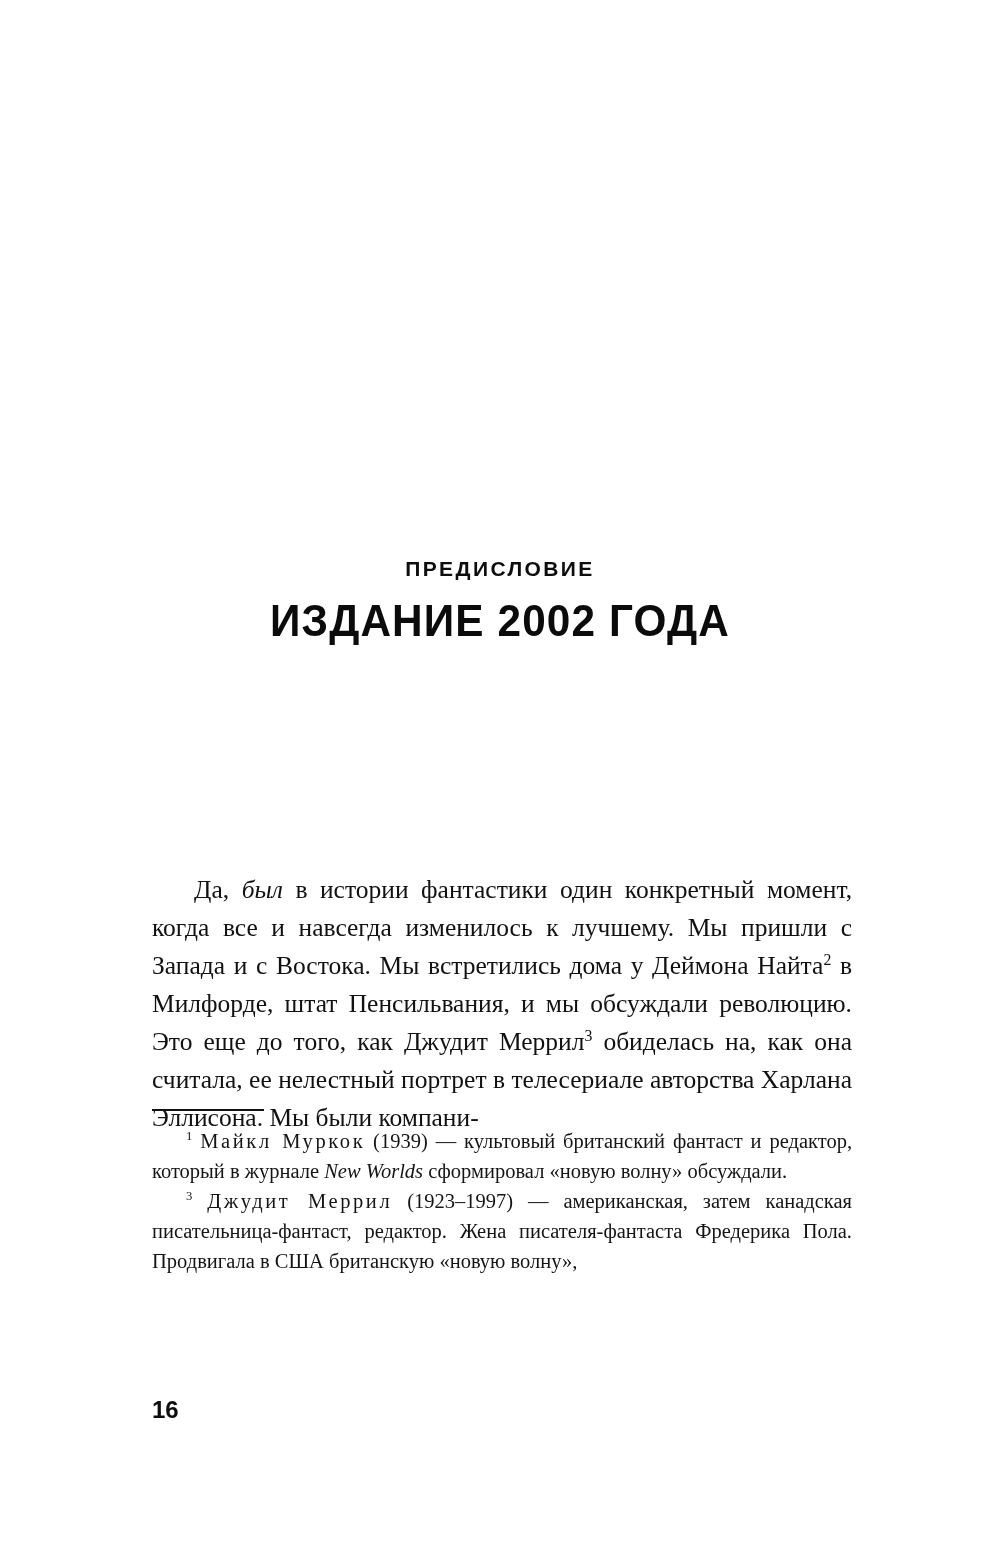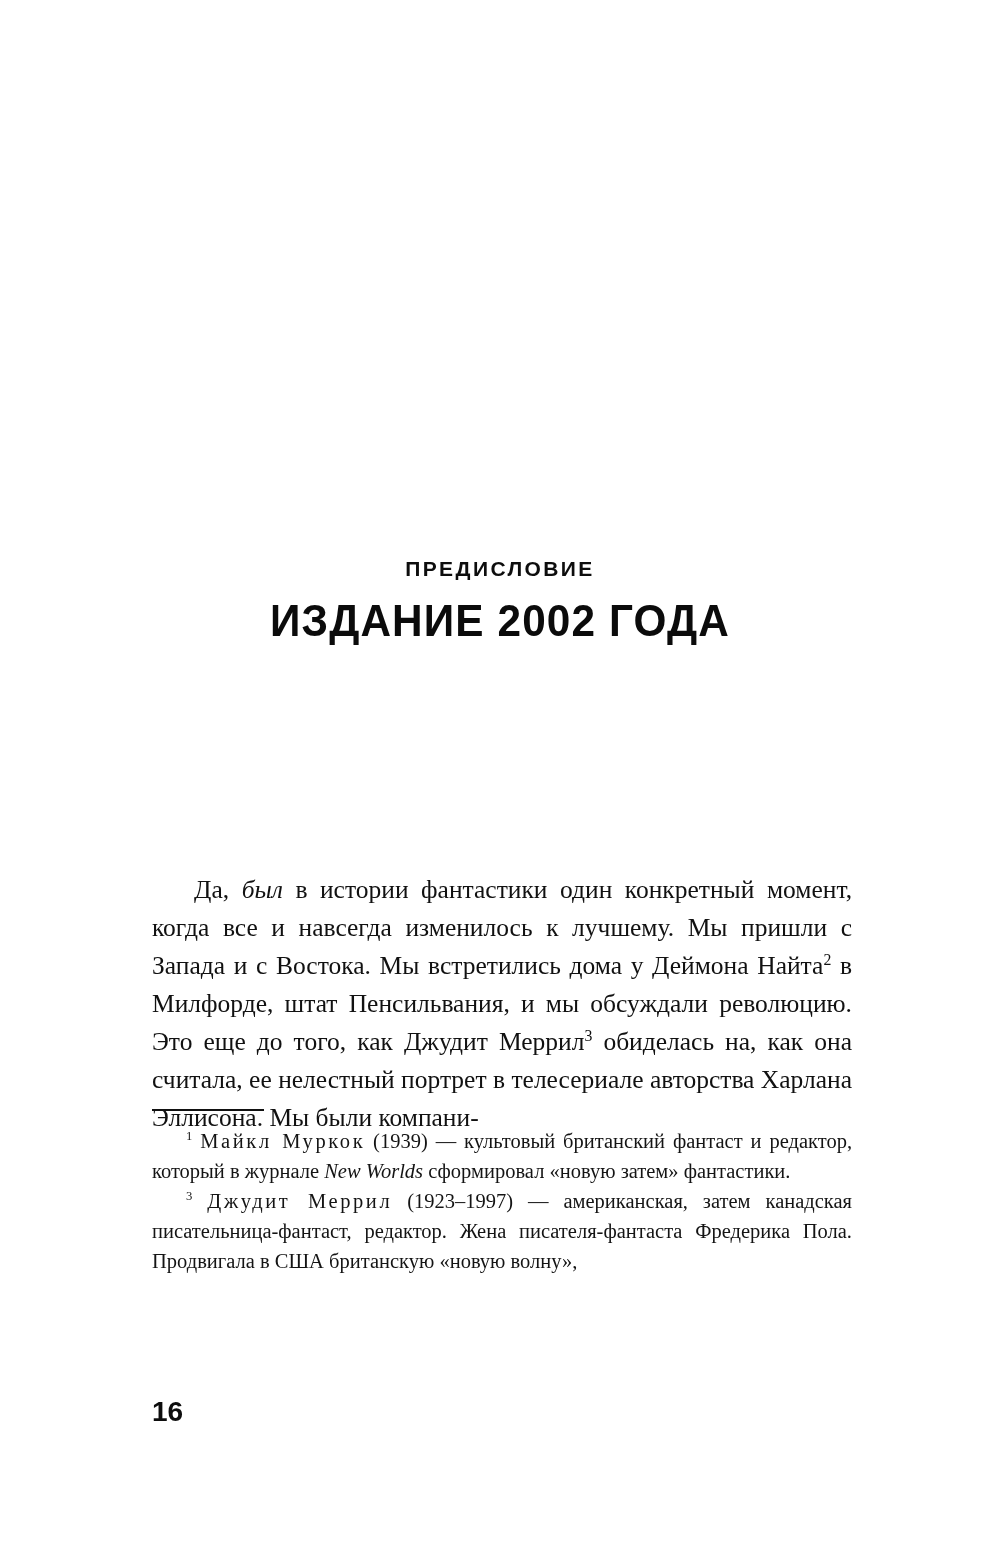--- a/index.html
+++ b/index.html
@@ -123,40 +123,40 @@
     margin-top: 40px;
   }
 
   
   .folio {
     position: absolute;
     left: 152px;
     top: 1396px;
     font-family: "Liberation Sans", sans-serif;
     font-weight: bold;
-    font-size: 28px;
+    font-size: 24px;
     color: #0d0d0d;
   }
 </style>
 </head>
 <body>
 
 <div class="page">
 
   <div class="heading-block">
     <div class="kicker">ПРЕДИСЛОВИЕ</div>
     <h1 class="title">ИЗДАНИЕ 2002 ГОДА</h1>
   </div>
 
   <div class="body-text">
     <p><span>Да, </span><em>был</em><span> в истории фантастики один конкретный момент, когда все и навсегда изменилось к лучшему. Мы пришли с Запада и с Востока. Мы встретились дома у Деймона Найта</span><sup>2</sup><span> в Милфорде, штат Пенсильвания, и мы обсуждали революцию. Это еще до того, как Джудит Меррил</span><sup>3</sup><span> обиделась на, как она считала, ее нелестный портрет в телесериале авторства Харлана Эллисона. Мы были компани-</span></p>
   </div>
 
   <div class="fn-rule"></div>
 
   <div class="footnotes">
-    <p><sup>1</sup> <span class="nm">Майкл Муркок</span><span> (1939) — культовый британский фантаст и редактор, который в журнале </span><em>New Worlds</em><span> сформировал «новую затем» фантастики.</span></p>
+    <p><sup>1</sup> <span class="nm">Майкл Муркок</span><span> (1939) — культовый британский фантаст и редактор, который в журнале </span><em>New Worlds</em><span> сформировал «новую волну» обсуждали.</span></p>
     <p><sup>3</sup> <span class="nm">Джудит Меррил</span><span> (1923–1997) — американская, затем канадская писательница-фантаст, редактор. Жена писателя-фантаста Фредерика Пола. Продвигала в США британскую «новую волну»,</span></p>
   </div>
 
   <div class="folio">16</div>
 
 </div>
 
 </body></html>

